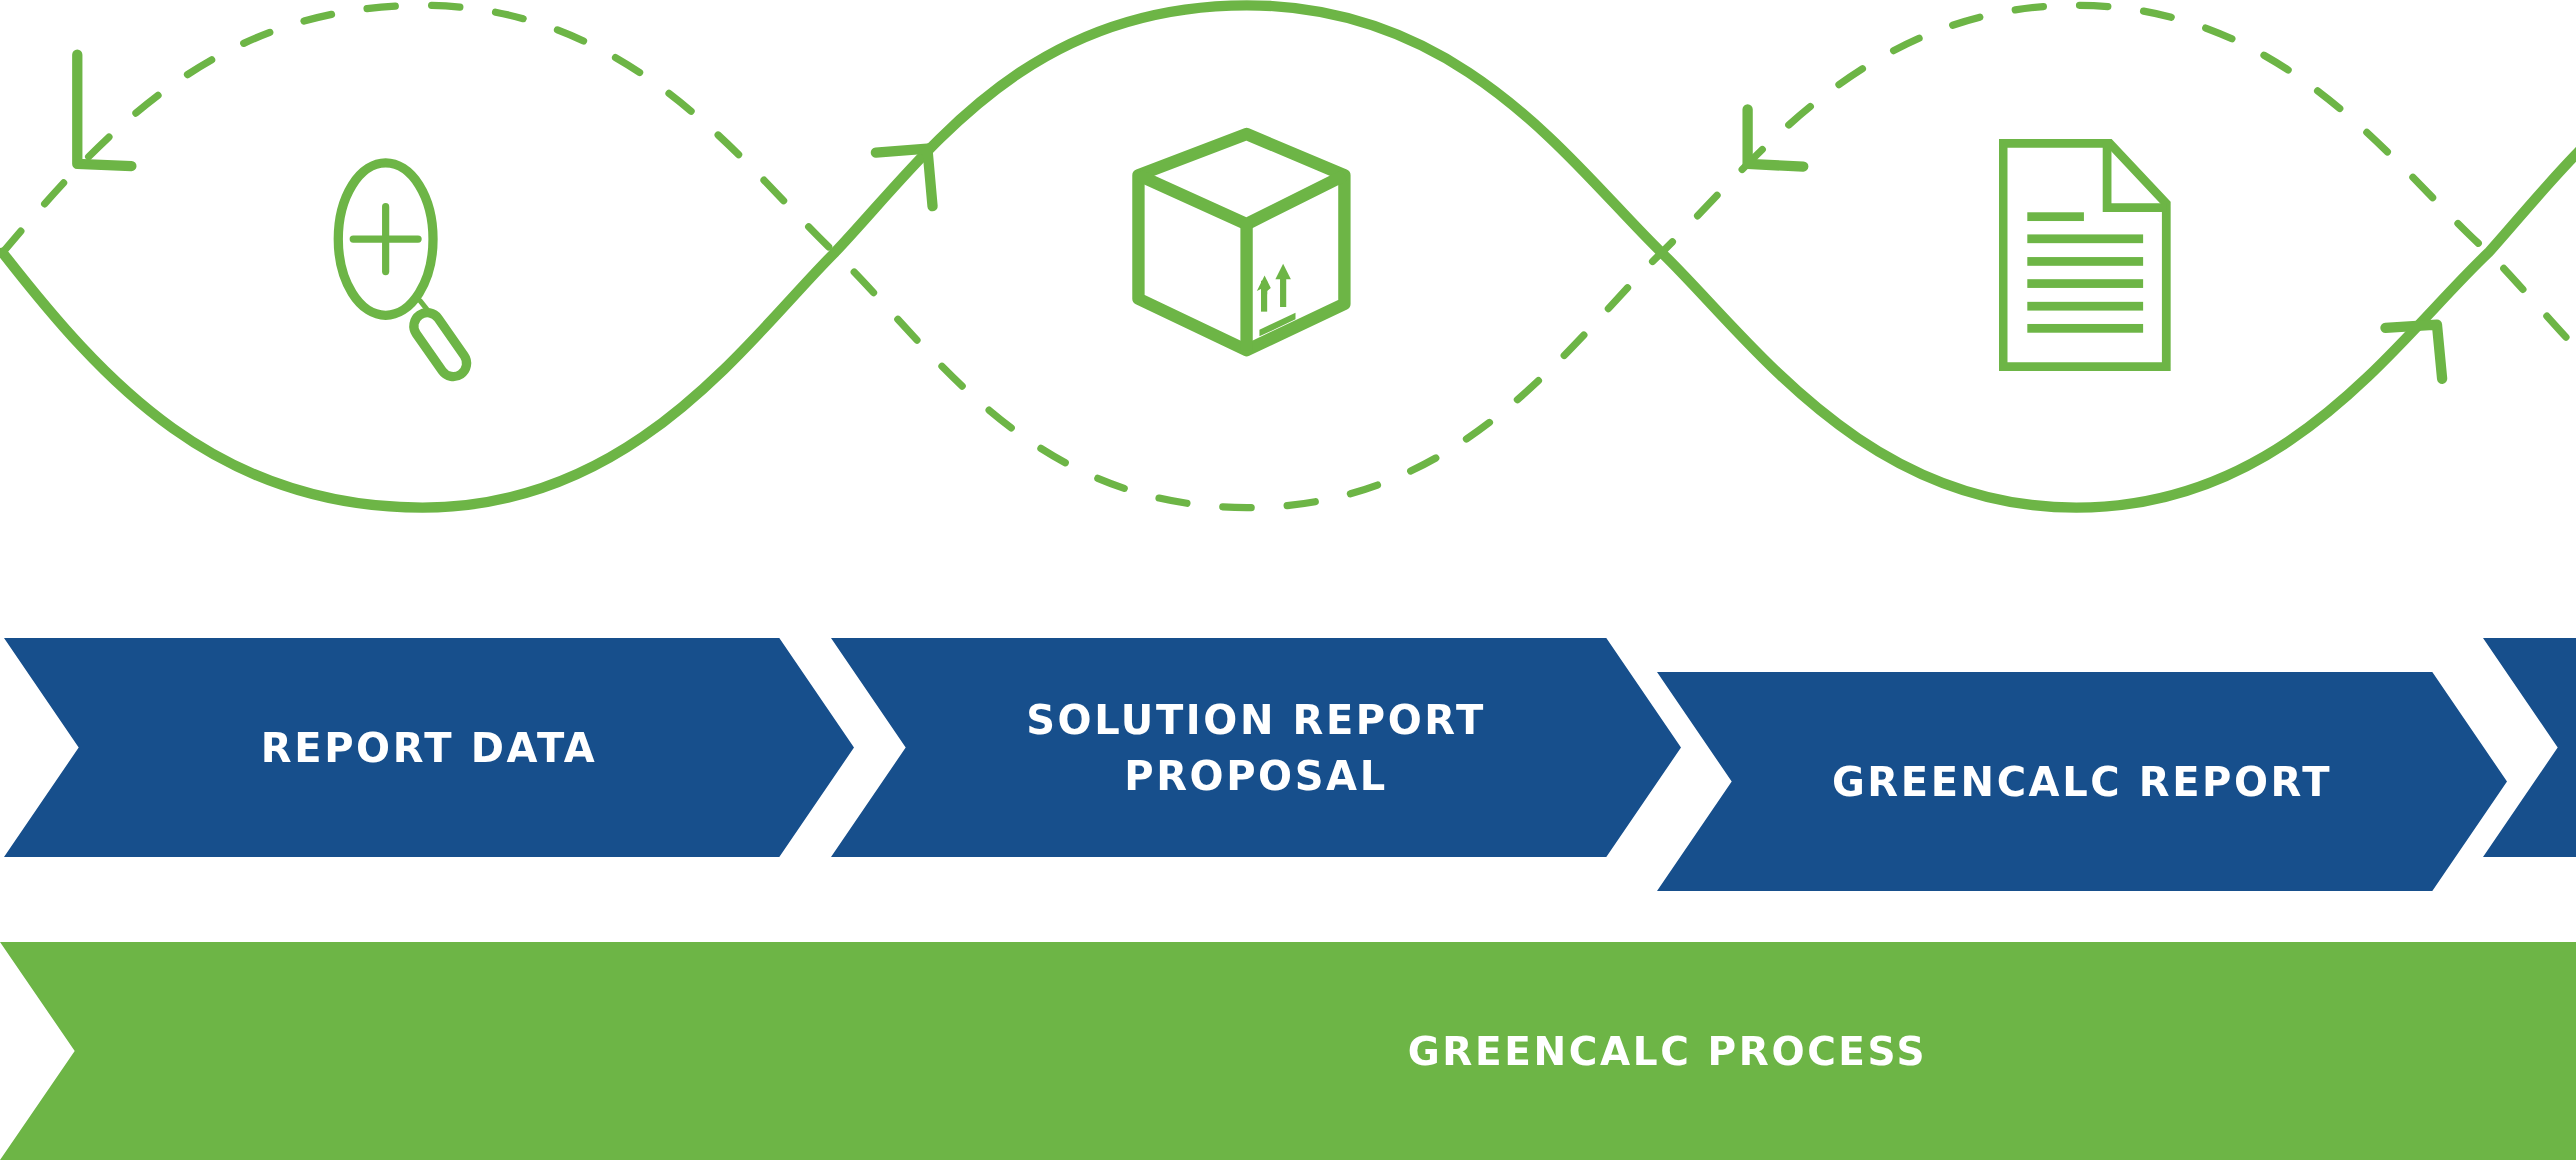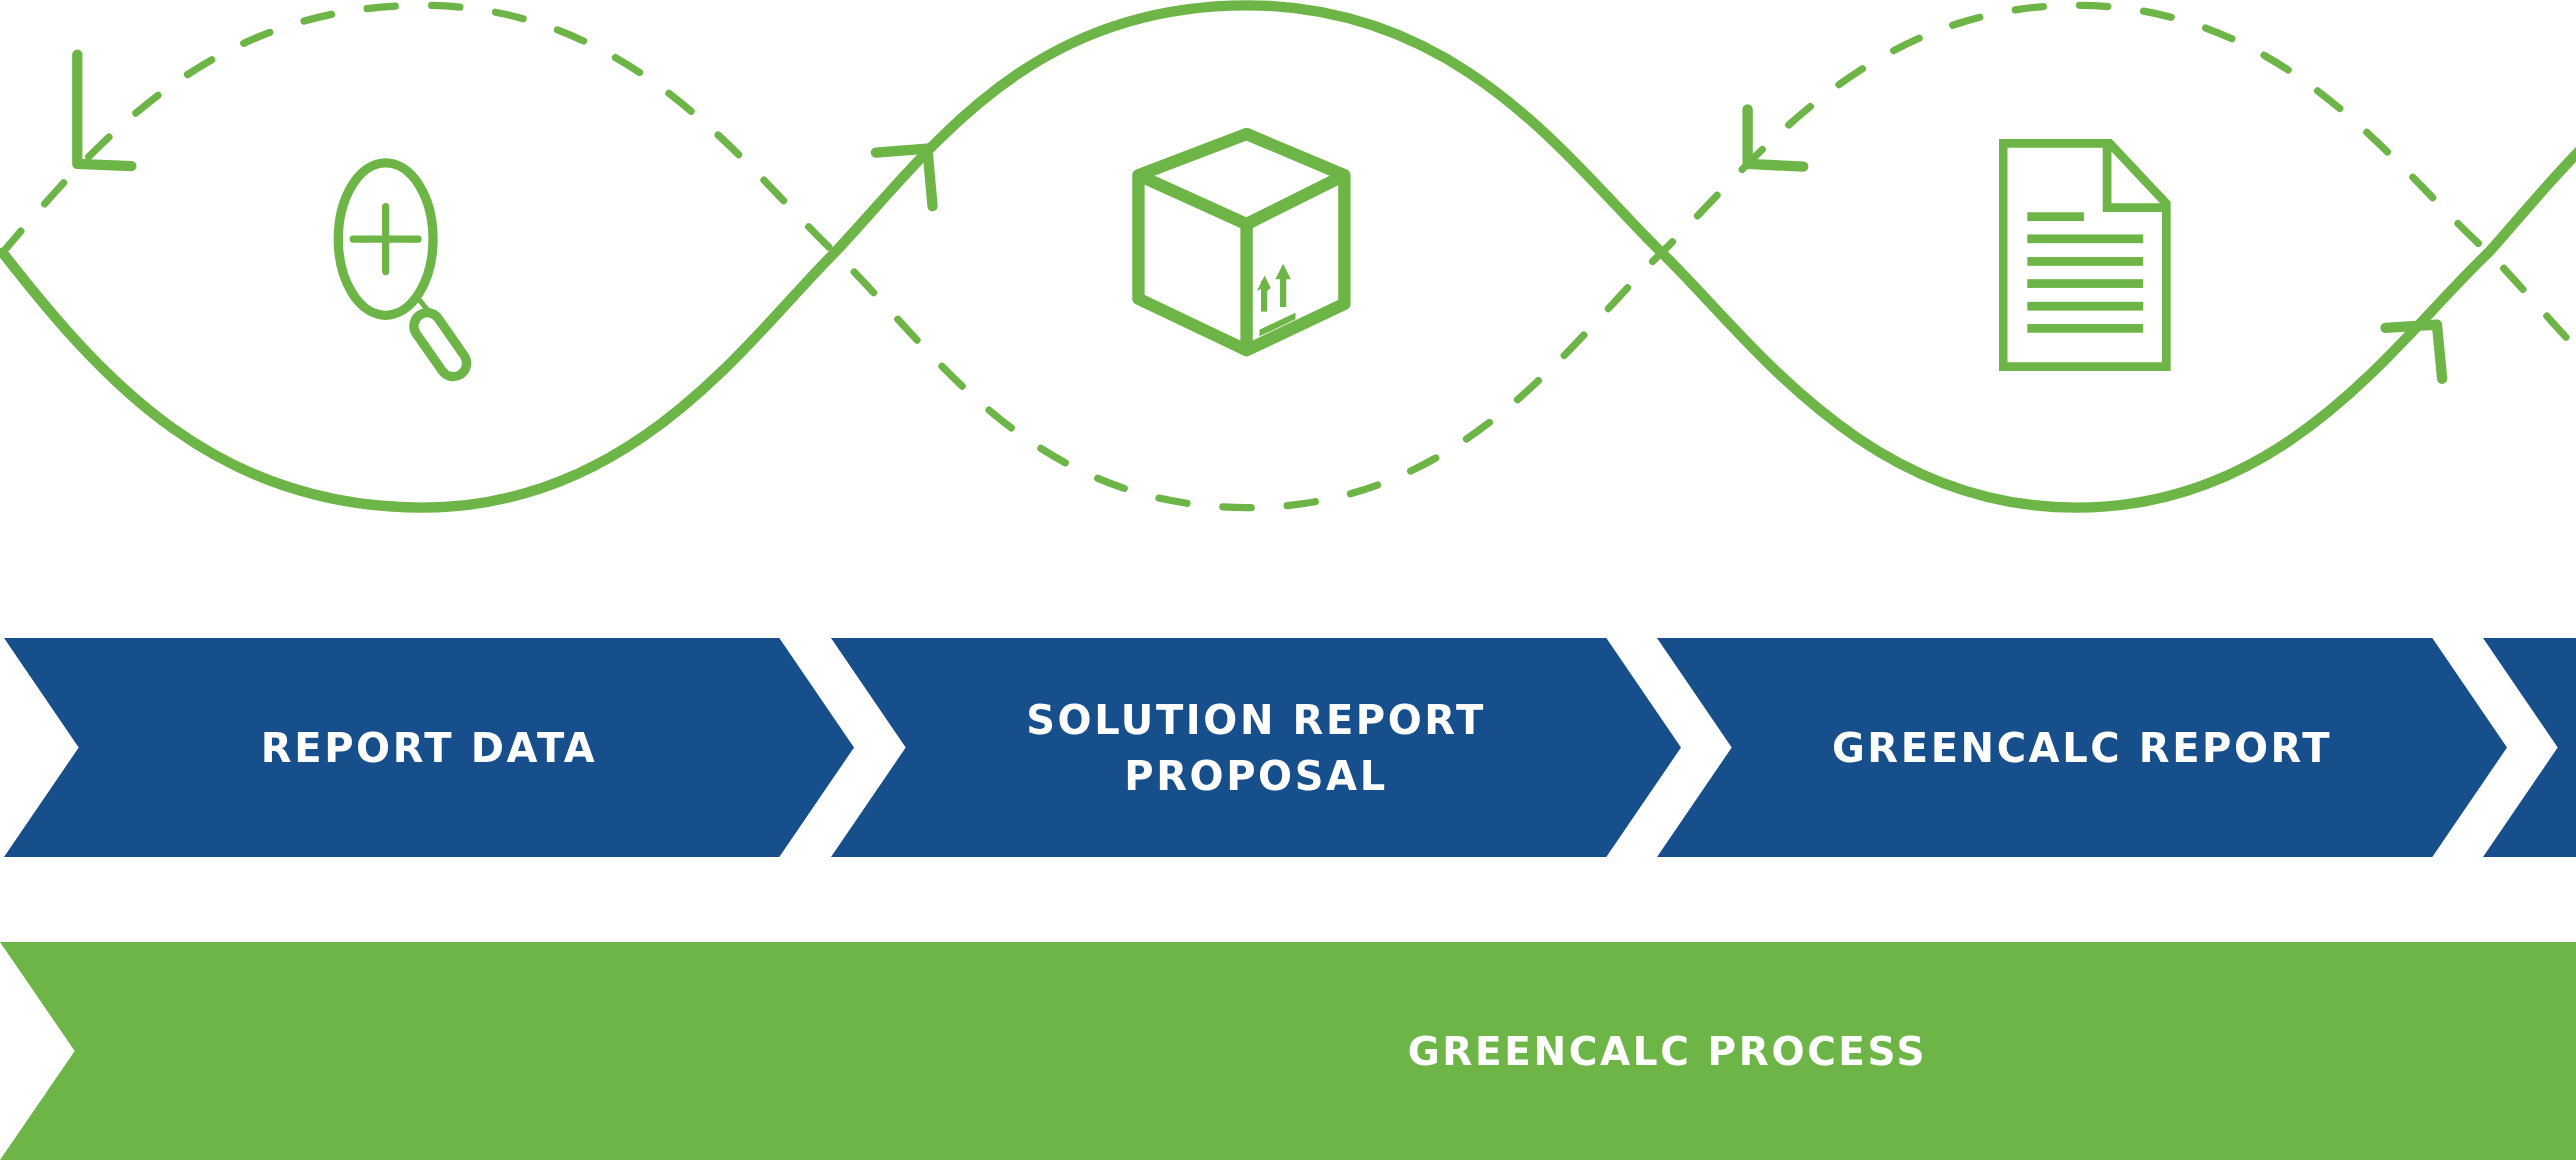--- a/index.html
+++ b/index.html
@@ -111,21 +111,21 @@
   </svg>
   <div class="chevron-label">REPORT DATA</div>
 </div>
 <div class="chevron" style="left:831px;">
   <svg viewBox="0 0 1650 426" preserveAspectRatio="none">
     <polygon points="0,0 1505,0 1650,213 1505,426 0,426 145,213" fill="#174f8c"></polygon>
   </svg>
   <div class="chevron-label">SOLUTION REPORT
 PROPOSAL</div>
 </div>
-<div class="chevron" style="left:1657px;">
+<div class="chevron" style="left:1657px;margin-top:34px;">
   <svg viewBox="0 0 1650 426" preserveAspectRatio="none">
     <polygon points="0,0 1505,0 1650,213 1505,426 0,426 145,213" fill="#174f8c"></polygon>
   </svg>
   <div class="chevron-label">GREENCALC REPORT</div>
 </div>
 <div class="chevron" style="left:2483px;">
   <svg viewBox="0 0 1650 426" preserveAspectRatio="none">
     <polygon points="0,0 1505,0 1650,213 1505,426 0,426 145,213" fill="#174f8c"></polygon>
   </svg>
   <div class="chevron-label">IMPLEMENTATION</div>

